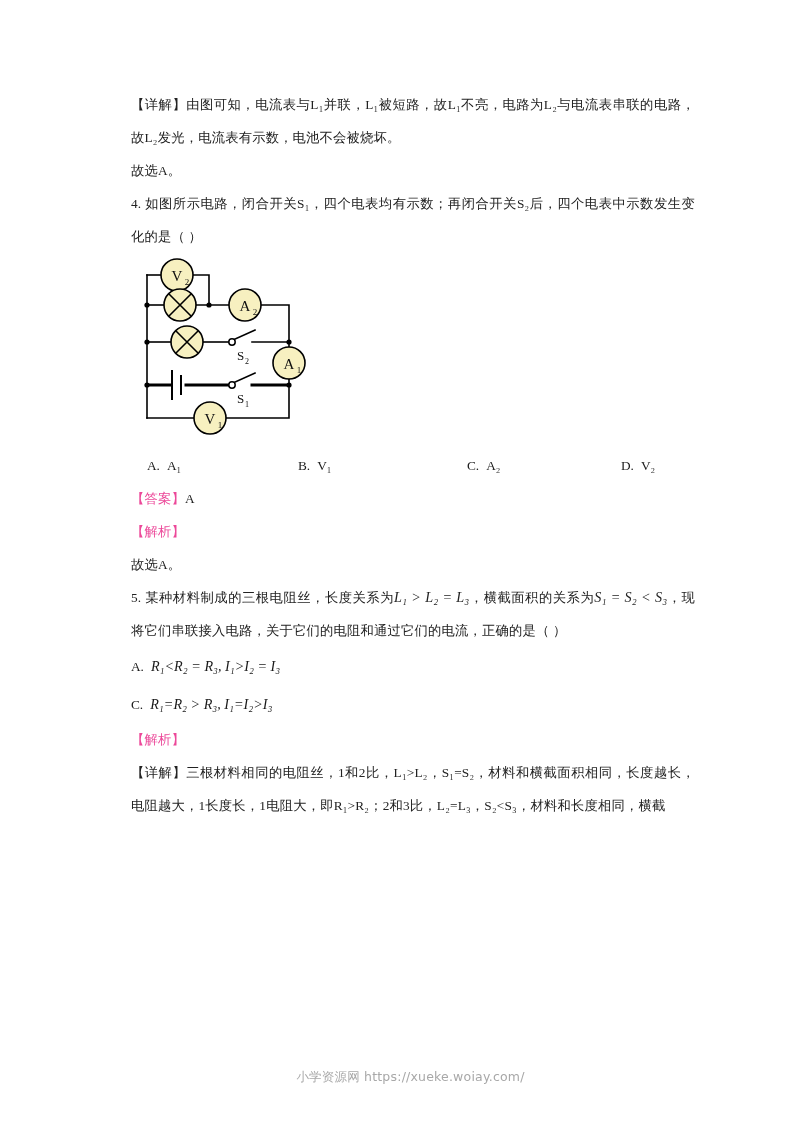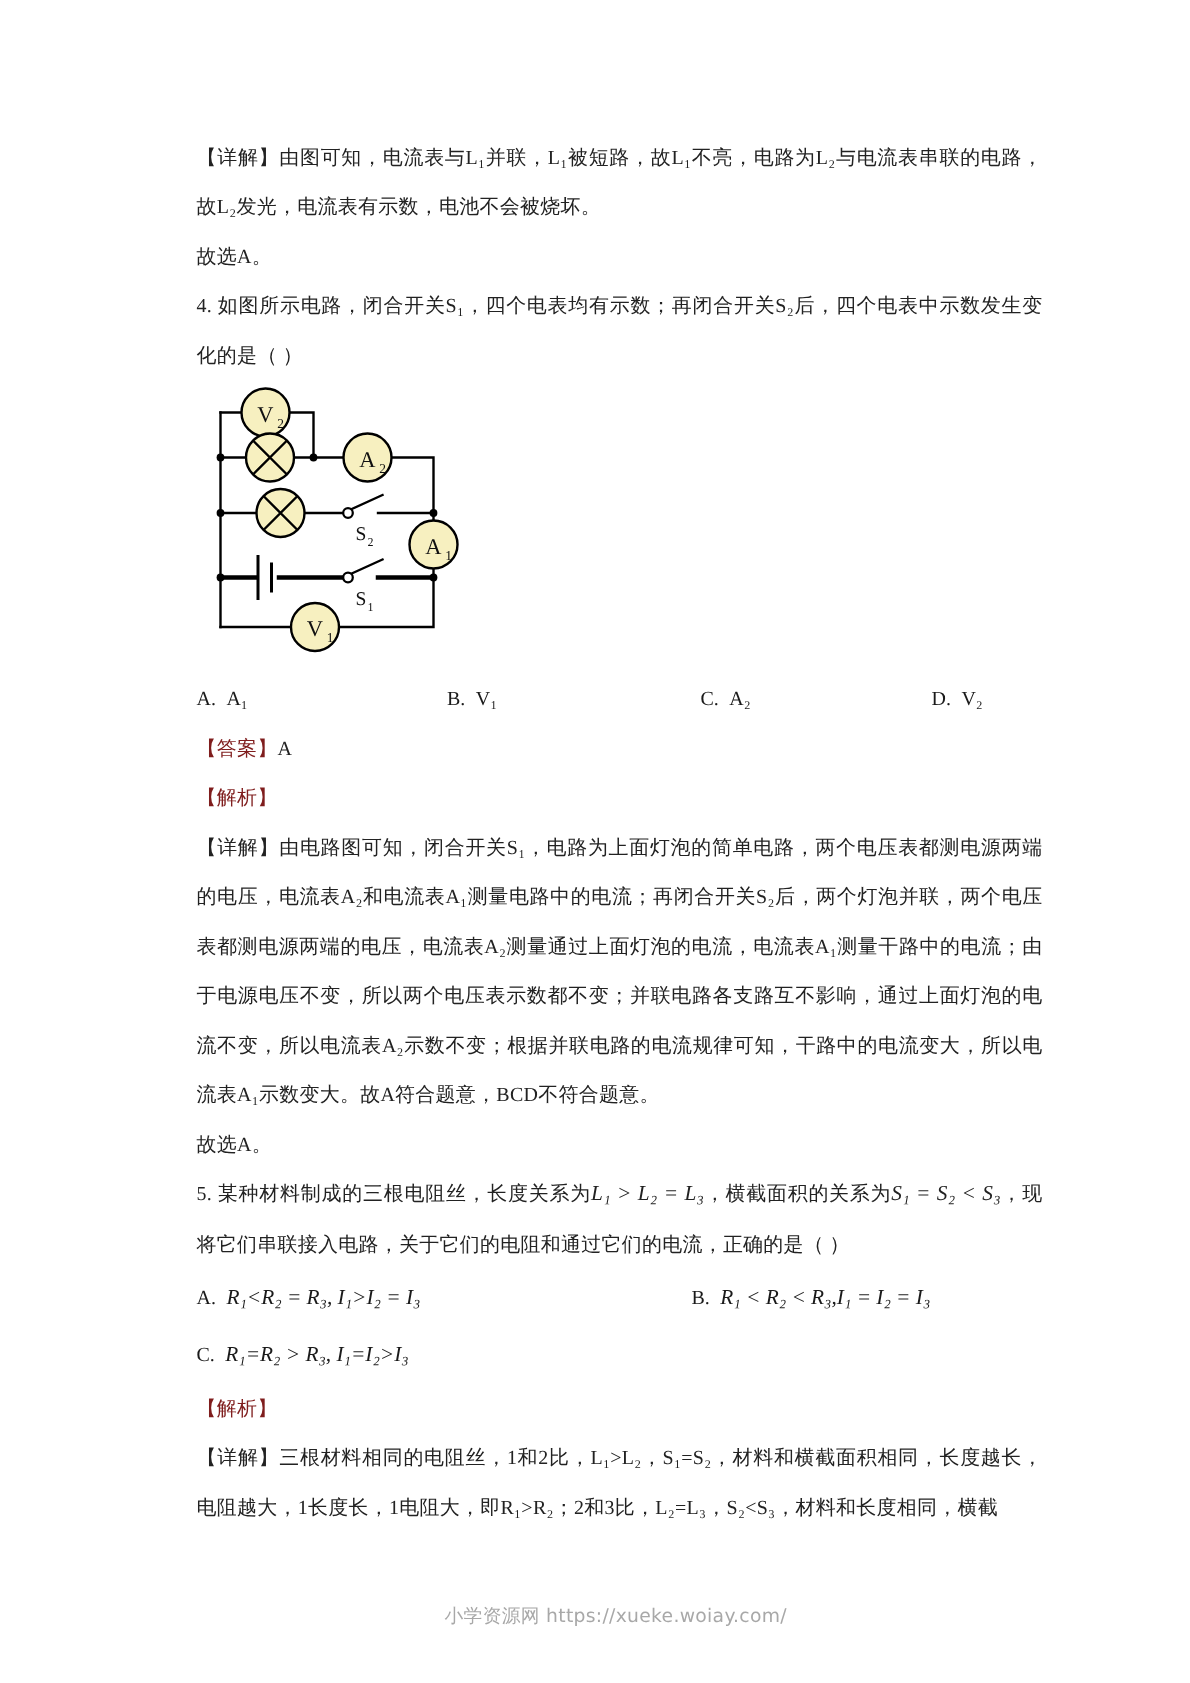--- a/index.html
+++ b/index.html
@@ -32,21 +32,21 @@
     font-size: 13.3px;
     line-height: 33px;
     text-align: justify;
     text-justify: inter-ideograph;
     margin: 0;
     letter-spacing: 0.2px;
     color: #222222;
   }
   .para.indentless { text-align: left; }
   .tag-blue {
-    color: #7f1d1d;
+    color: #ec4899;
   }
   .mathit {
     font-family: "Liberation Serif", "DejaVu Serif", serif;
     font-style: italic;
     font-size: 14.2px;
   }
 
   
   .opts {
     position: relative;
@@ -188,39 +188,37 @@
           <text x="111" y="111" font-size="8">2</text>
           <text x="103" y="150" font-size="13">S</text>
           <text x="111" y="154" font-size="8">1</text>
         </g>
       </svg>
     </div>
 
     <div class="spacer-6"></div>
 
     <div class="opts">
-      <span class="opt" style="left:0px;"><span class="opt-label">A.</span><span>A₁</span></span>
+      <span class="opt" style="left:16px;"><span class="opt-label">A.</span><span>A₁</span></span>
       <span class="opt" style="left:167px;"><span class="opt-label">B.</span><span>V₁</span></span>
       <span class="opt" style="left:336px;text-align:right;"><span class="opt-label">C.</span><span>A₂</span></span>
       <span class="opt" style="left:490px;"><span class="opt-label">D.</span><span>V₂</span></span>
     </div>
 
     <p class="para indentless"><span class="tag-blue">【答案】</span><span>A</span></p>
 
     <p class="para indentless tag-blue">【解析】</p>
 
-    <p class="para">【详解】由电路图可知，闭合开关S₁，电路为上面灯泡的简单电路，两个电压表都测电源两端的电压，电流表A₂和电流表A₁测量电路中的电流；再闭合开关S₂后，两个灯泡并联，两个电压表都测电源两端的电压，电流表A₂测量通过上面灯泡的电流，电流表A₁测量干路中的电流；由于电源电压不变，所以两个电压表示数都不变；并联电路各支路互不影响，通过上面灯泡的电流不变，所以电流表A₂示数不变；根据并联电路的电流规律可知，干路中的电流变大，所以电流表A₁示数变大。故A符合题意，BCD不符合题意。</p>
 
     <p class="para indentless">故选A。</p>
 
     <p class="para"><span>5.</span>&nbsp;<span>某种材料制成的三根电阻丝，长度关系为</span><span class="mathit">L₁ &gt; L₂ = L₃</span><span>，横截面积的关系为</span><span class="mathit">S₁ = S₂ &lt; S₃</span><span>，</span><span>现将它们串联接入电路，关于它们的电阻和通过它们的电流，正确的是（    ）</span></p>
 
     <div class="opts-math">
       <span class="opt" style="left:0px;"><span class="opt-label">A.</span><span class="mathit">R₁&lt;R₂ = R₃, I₁&gt;I₂ = I₃</span></span>
-      <span class="opt" style="left:330px;"><span class="opt-label">B.</span><span class="mathit">R₁ &lt; R₂ &lt; R₃,I₁ = I₂ = I₃</span></span>
     </div>
 
     <div class="opts-math">
       <span class="opt" style="left:0px;"><span class="opt-label">C.</span><span class="mathit">R₁=R₂ &gt; R₃, I₁=I₂&gt;I₃</span></span>
     </div>
 
 
     <p class="para indentless tag-blue">【解析】</p>
 
     <p class="para">【详解】三根材料相同的电阻丝，1和2比，L₁&gt;L₂，S₁=S₂，材料和横截面积相同，长度越长，电阻越大，1长度长，1电阻大，即R₁&gt;R₂；2和3比，L₂=L₃，S₂&lt;S₃，材料和长度相同，横截</p>

